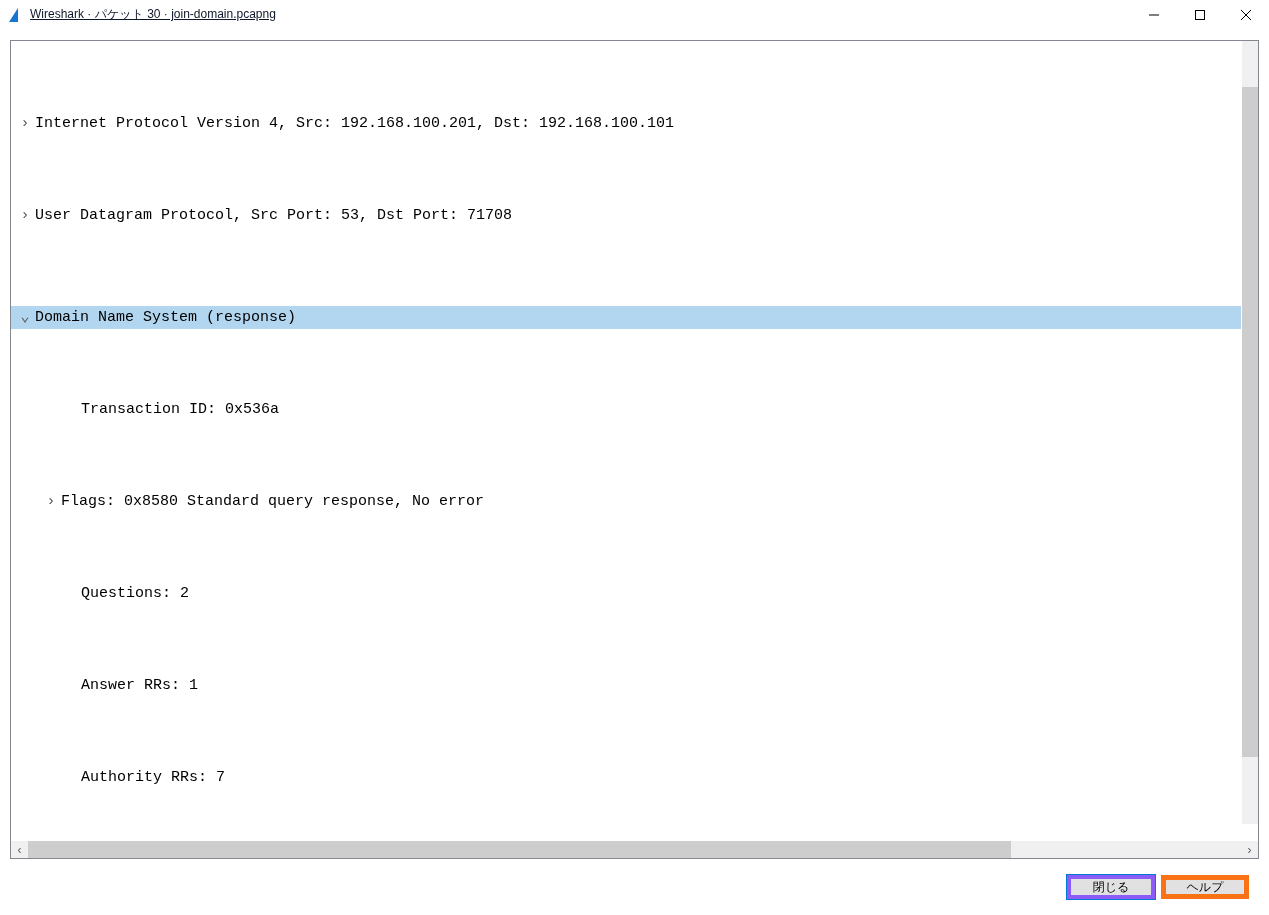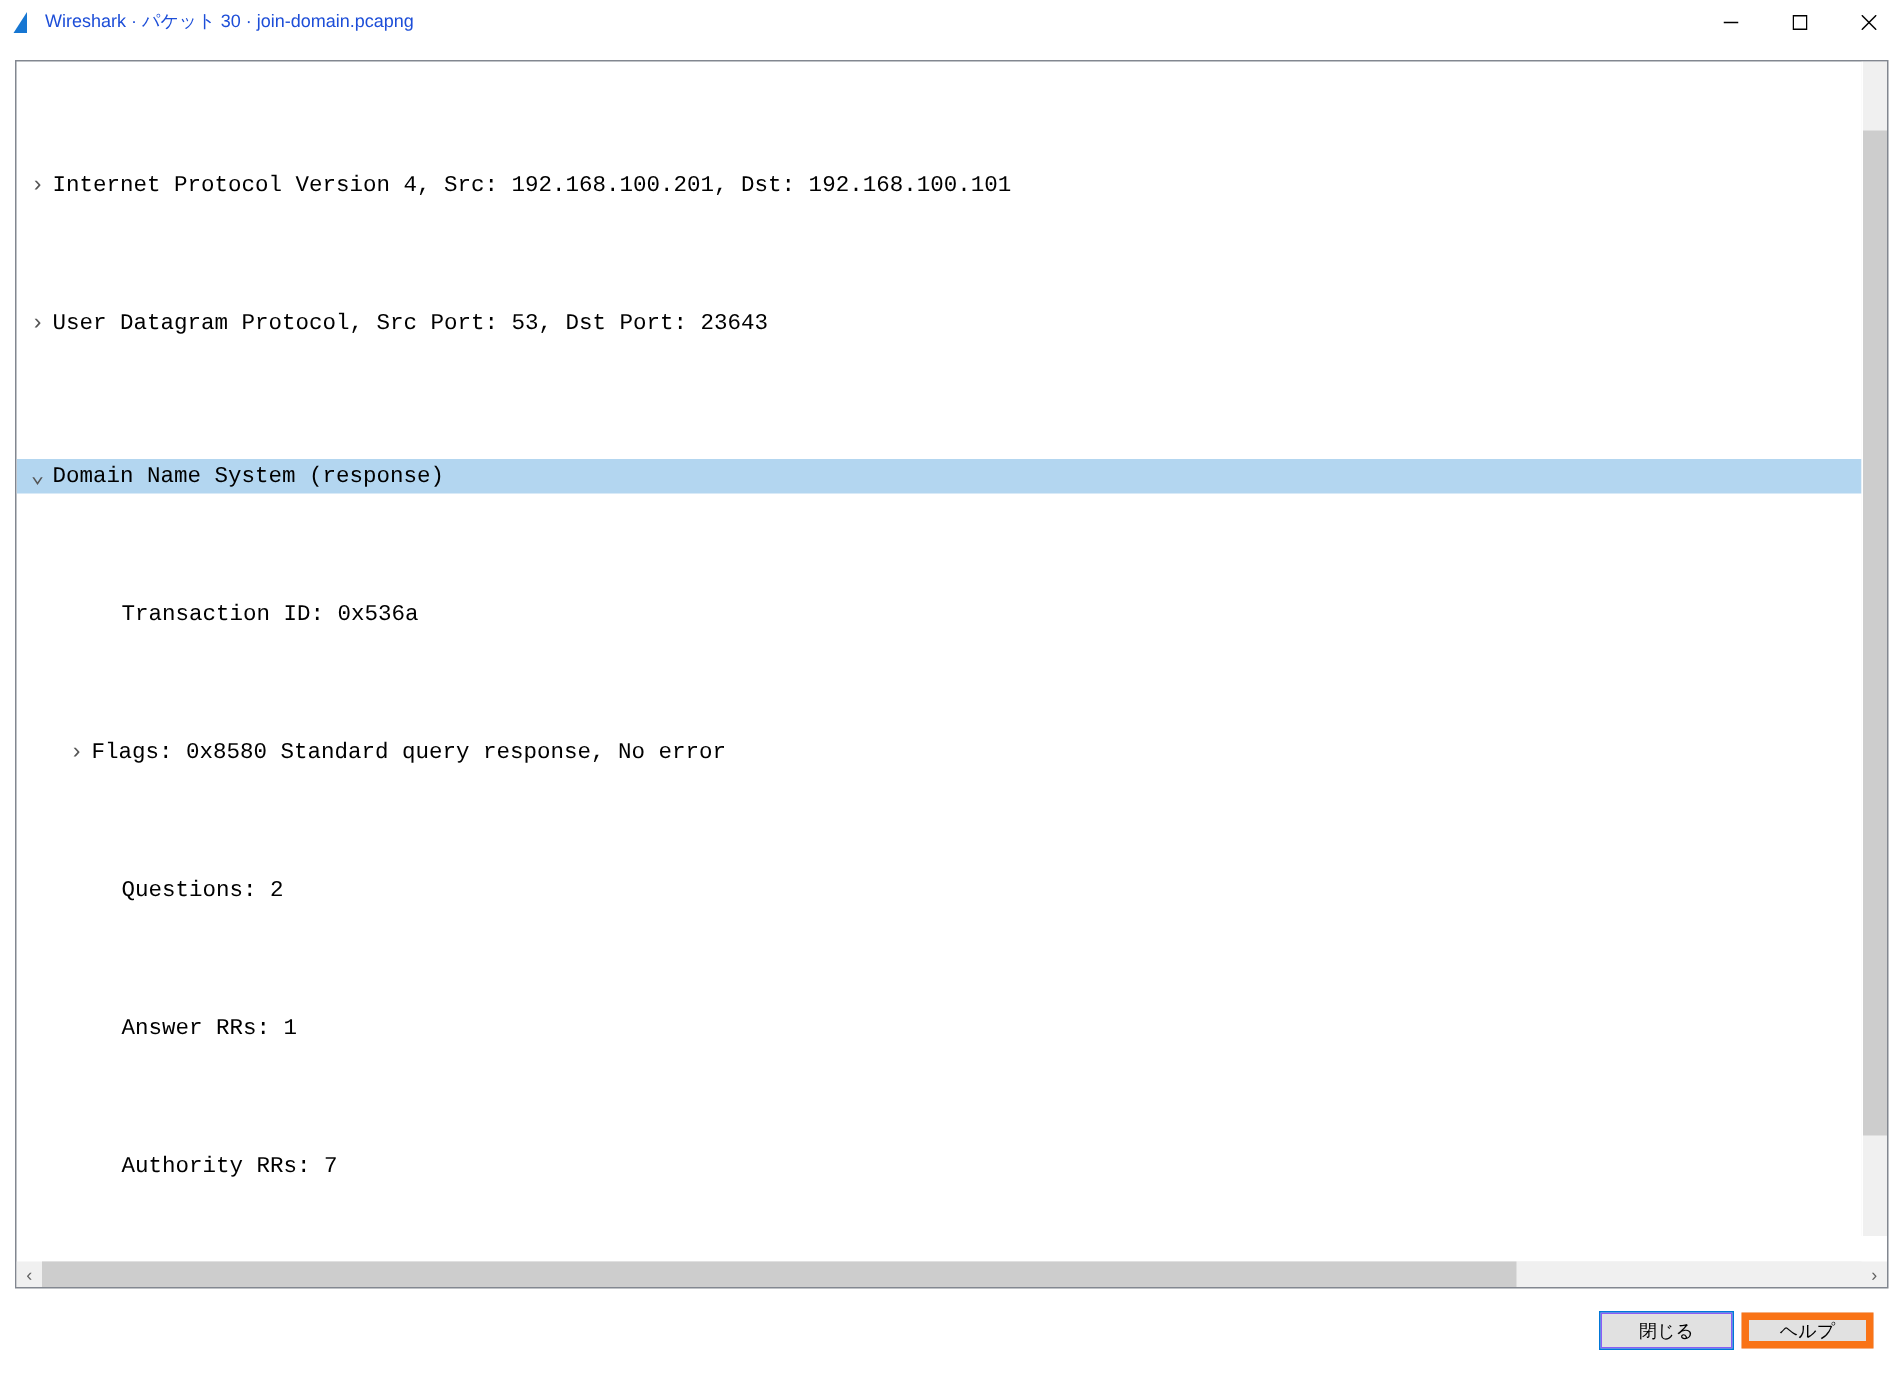--- a/index.html
+++ b/index.html
@@ -25,21 +25,22 @@
   }
   .titlebar-icon {
     width: 16px; height: 16px;
     margin-right: 6px;
     display: inline-flex;
     align-items: flex-end;
   }
   .titlebar-text {
     flex: 1;
     font-size: 12px;
-    color: #1d4ed8;
+    color: #0f172a;
+    text-decoration: underline;
   }
   .win-btns {
     display: flex;
     height: 30px;
   }
   .win-btn {
     width: 46px;
     display: flex;
     align-items: center;
     justify-content: center;
@@ -147,21 +148,21 @@
     height: 24px;
     background: #e1e1e1;
     border: 5px solid #f97316;
     font-size: 12px;
     display: flex;
     align-items: center;
     justify-content: center;
     padding: 0 12px;
   }
   .btn.primary {
-    border: 1px solid #8b5cf6;
+    border: 4px solid #8b5cf6;
     outline: 1px solid #0078d7;
     font-family: Liberation Mono, monospace;
   }
 </style>
 </head>
 <body>
 
 <div class="titlebar">
   <span class="titlebar-icon">
     <svg width="16" height="16" viewBox="0 0 16 16">
@@ -196,21 +197,21 @@
 
         <div class="row">
           <span class="indent" style="width:4px"></span>
           <span class="arrow closed"></span>
           <span class="node-text">Internet Protocol Version 4, Src: 192.168.100.201, Dst: 192.168.100.101</span>
         </div>
 
         <div class="row">
           <span class="indent" style="width:4px"></span>
           <span class="arrow closed"></span>
-          <span class="node-text">User Datagram Protocol, Src Port: 53, Dst Port: 23643</span>
+          <span class="node-text">User Datagram Protocol, Src Port: 53, Dst Port: 71708</span>
         </div>
 
         <div class="row selected">
           <span class="indent" style="width:4px"></span>
           <span class="arrow open"></span>
           <span class="node-text">Domain Name System (response)</span>
         </div>
 
         <div class="row">
           <span class="indent" style="width:50px"></span>

